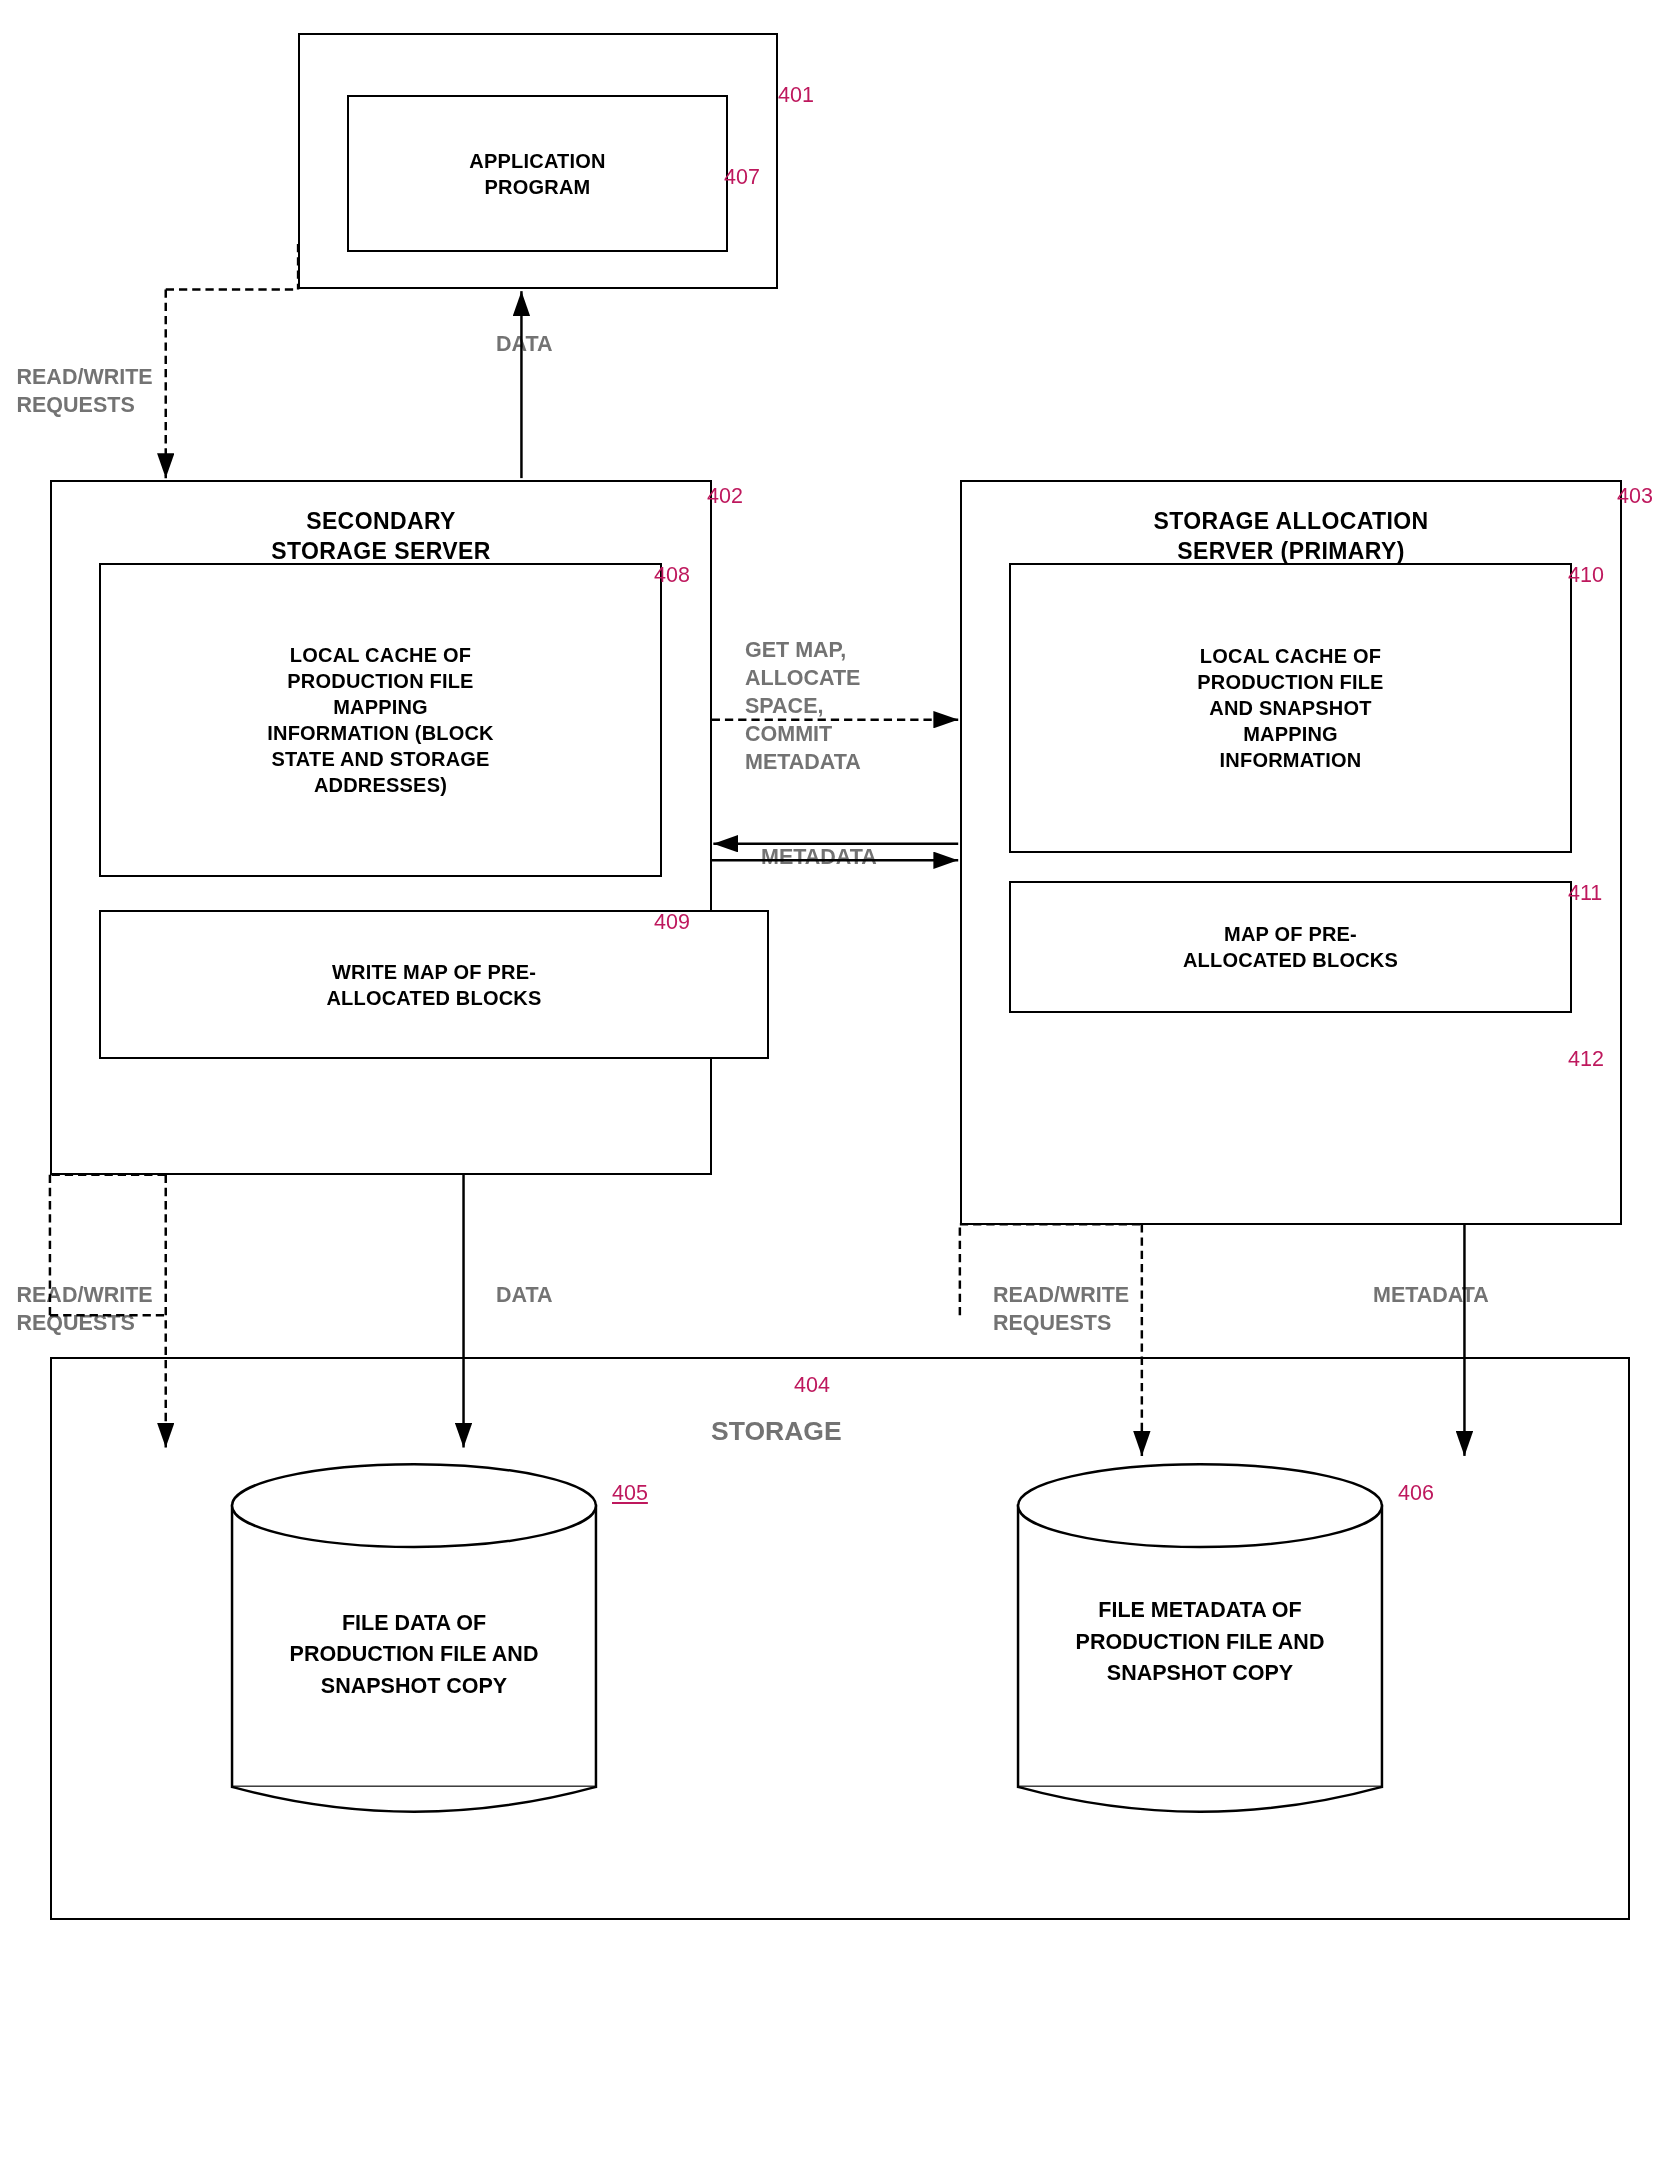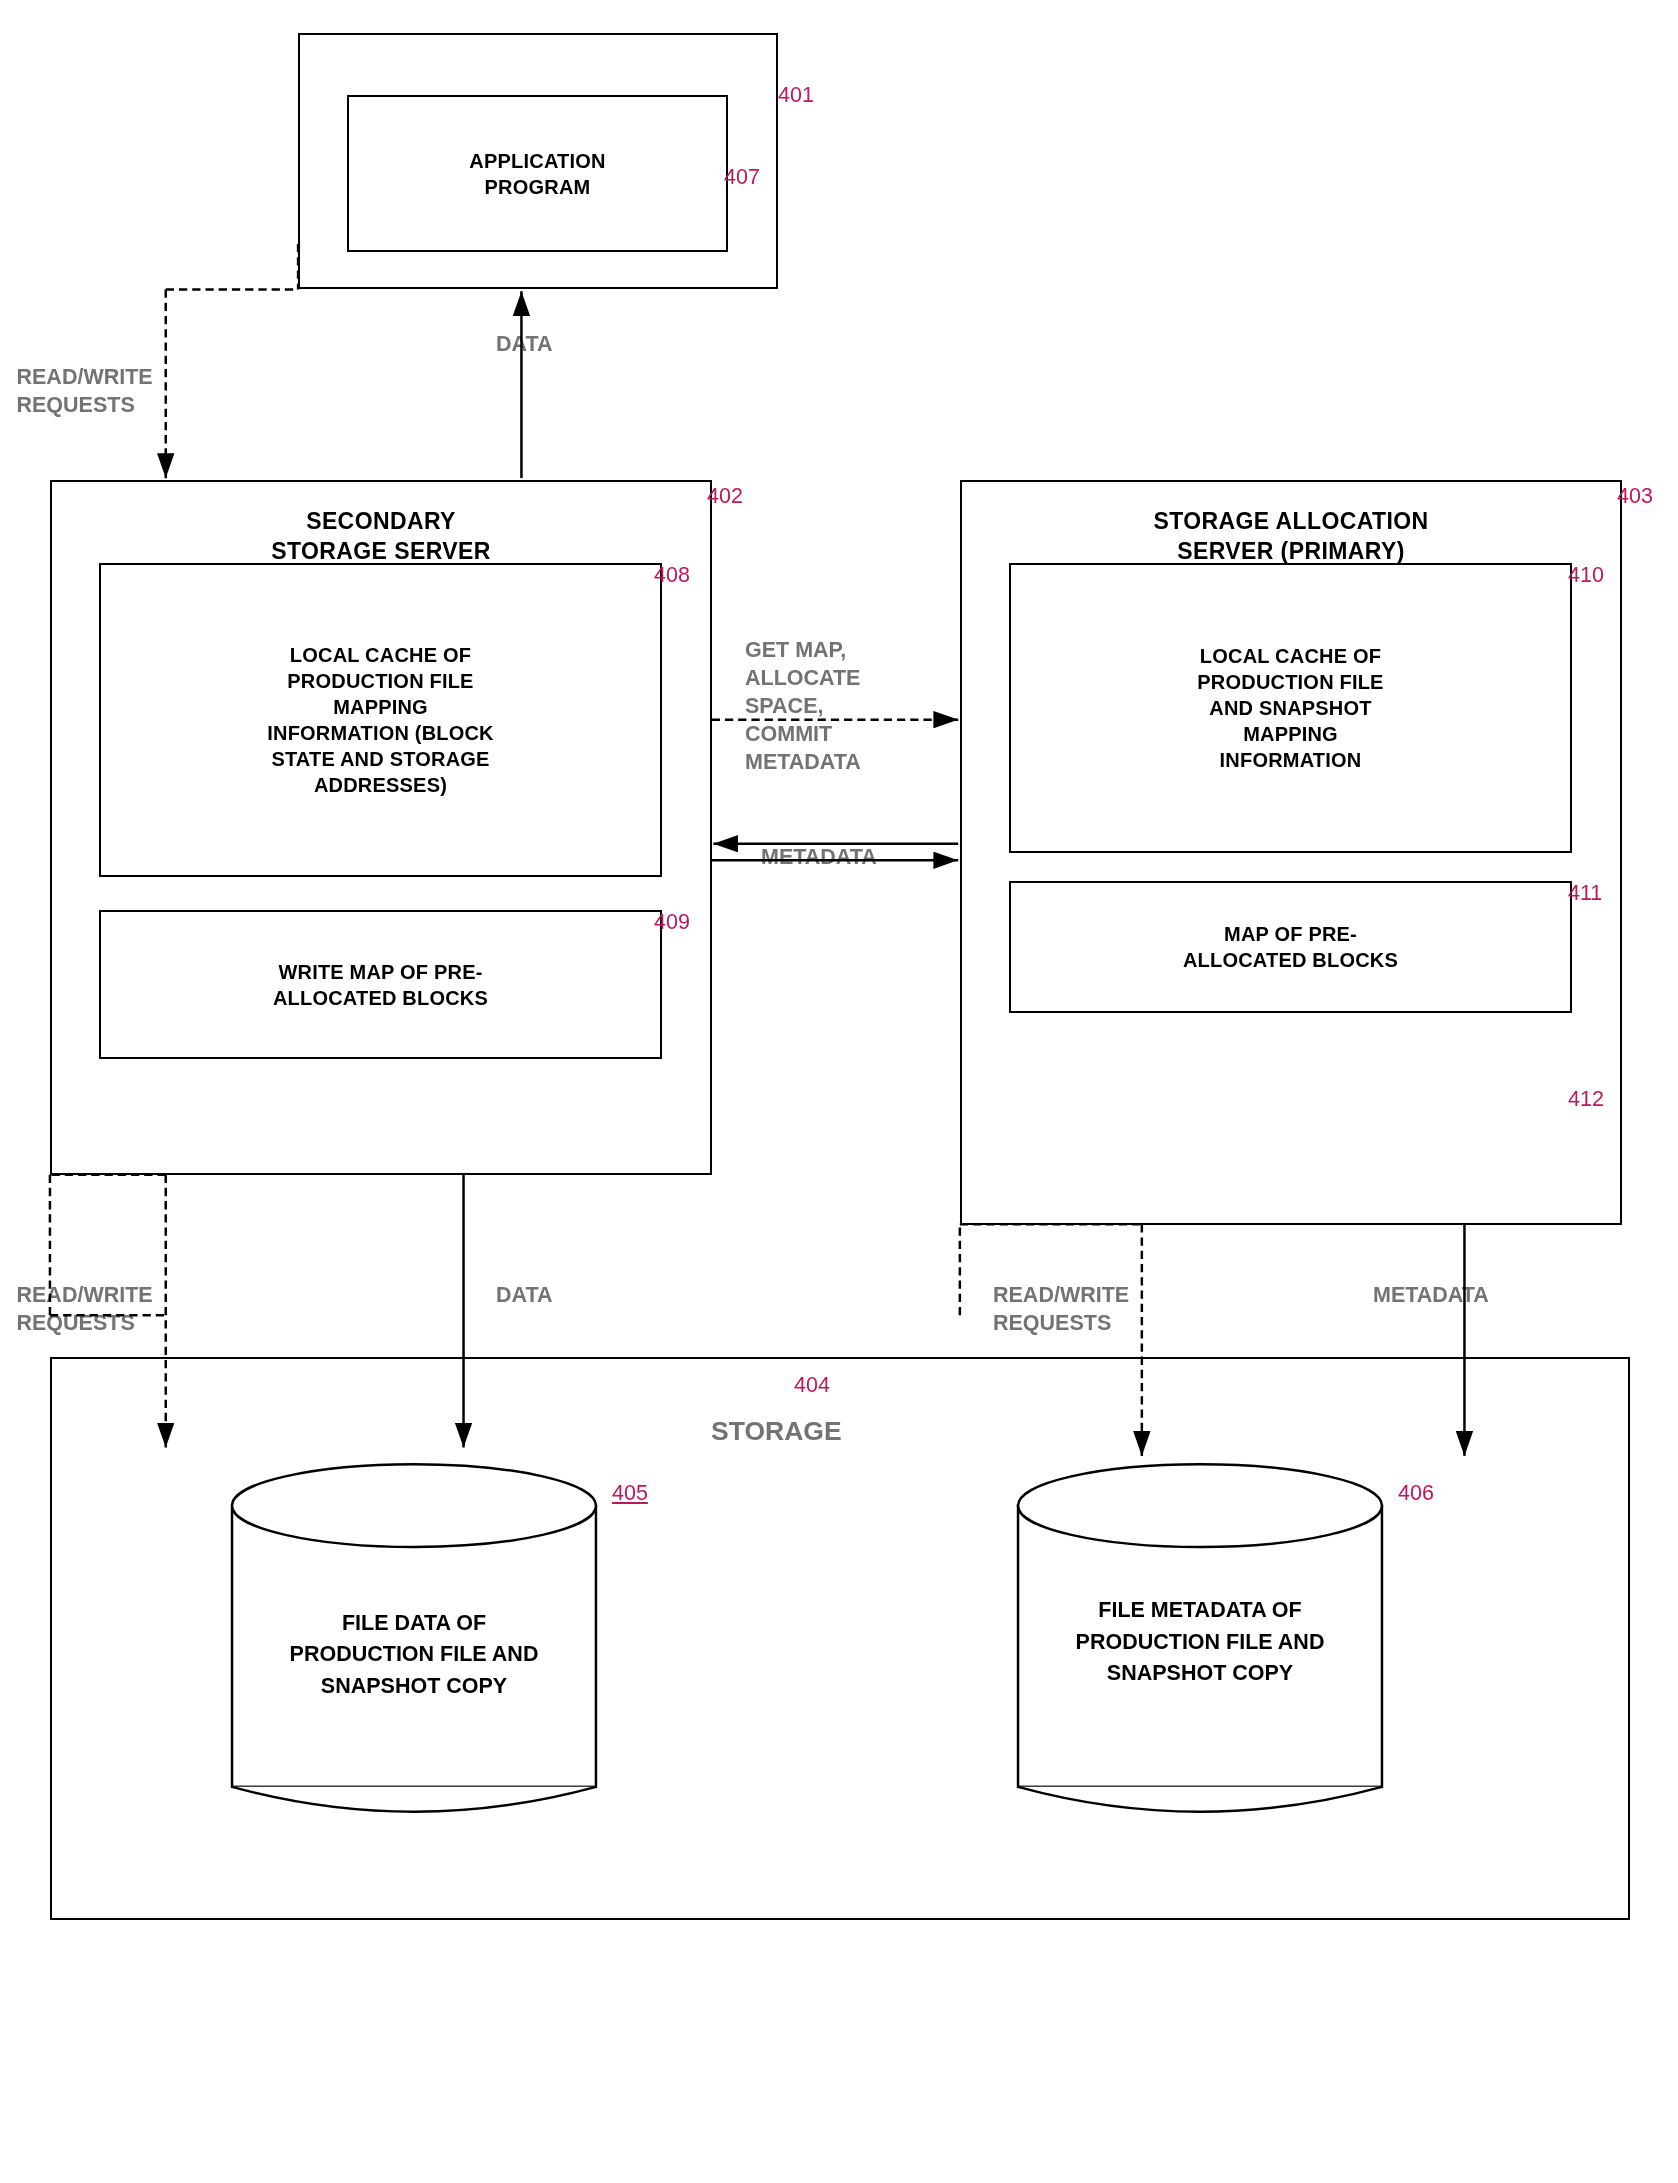--- a/index.html
+++ b/index.html
@@ -98,21 +98,21 @@
   </div>
 
   <div class="ref-num" style="left:707px; top:484px;">402</div>
 
   <div class="box-inner" style="left:99px; top:563px; width:563px; height:314px;">
     <span>LOCAL CACHE OF<br>PRODUCTION FILE<br>MAPPING<br>INFORMATION (BLOCK<br>STATE AND STORAGE<br>ADDRESSES)</span>
   </div>
 
   <div class="ref-num" style="left:654px; top:563px;">408</div>
 
-  <div class="box-inner" style="left:99px; top:910px; width:563px; height:149px;">
+  <div class="box-inner" style="left:99px; top:910px; width:670px; height:149px;">
     <span>WRITE MAP OF PRE-<br>ALLOCATED BLOCKS</span>
   </div>
 
   <div class="ref-num" style="left:654px; top:910px;">409</div>
 
   <div class="box" style="left:960px; top:480px; width:662px; height:745px;">
     <span style="position:absolute;top:25px;left:0;right:0;text-align:center;">STORAGE ALLOCATION<br>SERVER (PRIMARY)</span>
   </div>
 
   <div class="ref-num" style="left:1617px; top:484px;">403</div>
@@ -123,21 +123,21 @@
 
   <div class="ref-num" style="left:1568px; top:563px;">410</div>
 
   <div class="box-inner" style="left:1009px; top:881px; width:563px; height:132px;">
     <span>MAP OF PRE-<br>ALLOCATED BLOCKS</span>
   </div>
 
   <div class="ref-num" style="left:1568px; top:881px;">411</div>
 
 
-  <div class="ref-num" style="left:1568px; top:1047px;margin-top:40px;">412</div>
+  <div class="ref-num" style="left:1568px; top:1047px;">412</div>
 
   <div class="arrow-label" style="left:711px; top:1406px; font-size:26.5px;">STORAGE</div>
 
   <div class="ref-num" style="left:794px; top:1373px;">404</div>
 
   <div class="arrow-label" style="left:16.5px; top:356px;">READ/WRITE<br>REQUESTS</div>
 
   <div class="arrow-label" style="left:496px; top:323px;">DATA</div>
 
   <div class="arrow-label" style="left:745px; top:629px;">GET MAP,<br>ALLOCATE<br>SPACE,<br>COMMIT<br>METADATA</div>

